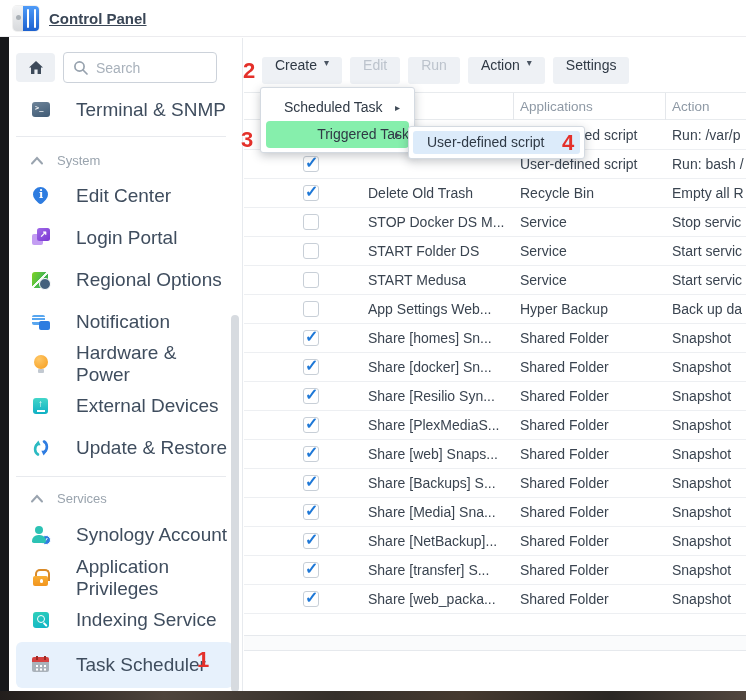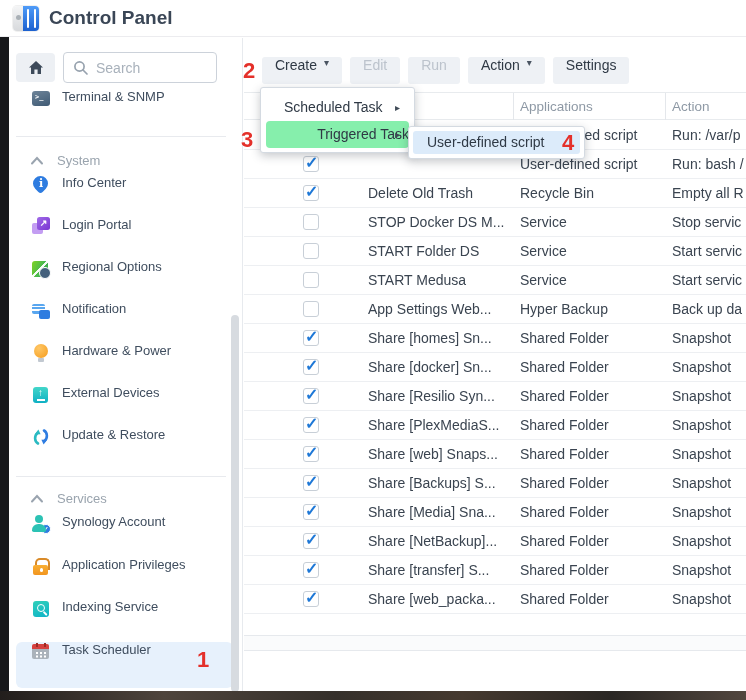--- a/index.html
+++ b/index.html
@@ -9,40 +9,40 @@
 
   
   .titlebar { position:absolute; left:0; top:0; width:746px; height:37px; background:#fff;
               border-bottom:1px solid #ececef; display:flex; align-items:center; padding-left:13px; z-index:6; }
   .cpicon { width:26px; height:25px; border-radius:4px; overflow:hidden; display:flex; box-shadow:0 0 0 1px rgba(0,0,0,.06); }
   .cp-l { width:10px; background:linear-gradient(180deg,#f4f5f6,#d7d9dc); position:relative; }
   .cp-l::after { content:""; position:absolute; left:2.5px; top:9px; width:5px; height:5px; border-radius:50%; background:#a9b0b6; }
   .cp-r { flex:1; background:linear-gradient(180deg,#4e9bf8,#1c60cf); position:relative; }
   .cp-r::before { content:""; position:absolute; left:3.5px; top:3px; bottom:3px; width:2px; background:#fff; border-radius:1px; }
   .cp-r::after  { content:""; position:absolute; right:3.5px; top:3px; bottom:3px; width:2px; background:#fff; border-radius:1px; }
-  .app-title { margin-left:10px; font-size:19px; font-weight:bold; color:#3a4656; }
+  .app-title { margin-left:10px; font-size:15px; font-weight:bold; color:#3a4656;text-decoration:underline; }
 
   
   .strip-left  { position:absolute; left:0; top:37px; width:9px; height:663px; background:#17181b; z-index:40; }
   .strip-bottom{ position:absolute; left:0; top:691px; width:746px; height:9px; z-index:41;
                  background:linear-gradient(90deg,#221e1c,#4e443c 22%,#35302b 45%,#45392f 62%,#2a2724 82%,#51463e); }
 
   
   .sidebar { position:absolute; left:9px; top:38px; width:234px; height:653px; background:#fff;
              border-right:1px solid #e7eaee; z-index:2; }
   .home-btn { position:absolute; left:7px; top:15px; width:39px; height:29px; background:#edf0f4;
               border-radius:4px; display:flex; align-items:center; justify-content:center; }
   .search-wrap { position:absolute; left:54px; top:14px; width:154px; height:31px; }
   .search-wrap svg { position:absolute; left:10px; top:8px; }
   .search-input { width:100%; height:100%; border:1px solid #ccd2da; border-radius:4px; padding-left:32px;
                   font-family:"Liberation Sans", sans-serif; font-size:14px; color:#3a4450; outline:none; }
   .search-input::placeholder { color:#a8b1bb; }
 
-  .sb-item { position:absolute; left:7px; width:217px; height:42px; display:flex; 
-             gap:11px; padding-left:15px; font-size:13px; color:#3f4d5e; border-radius:6px; cursor:default; }
+  .sb-item { position:absolute; left:7px; width:217px; height:42px; display:flex; align-items:center;
+             gap:25px; padding-left:15px; font-size:19px; color:#3f4d5e; border-radius:6px; cursor:default; }
   .sb-item.selected { background:#e7f1fc; height:46px; }
   .sb-divider { position:absolute; left:7px; width:210px; height:1px; background:#e8eaee; }
   .sb-section { position:absolute; left:7px; width:210px; height:24px; display:flex; align-items:center;
                 gap:13px; padding-left:14px; font-size:13px; font-weight:normal; color:#9aa4ae; }
 
   .ico { width:20px; height:20px; position:relative; flex:none; }
   
   .i-term::before { content:""; position:absolute; left:1px; top:2px; width:18px; height:15px; border-radius:3px;
                     background:linear-gradient(160deg,#6e8499 0%,#3f5a74 100%); }
   .i-term::after { content:">_"; position:absolute; left:4px; top:4px; font:bold 7px "DejaVu Sans Mono",monospace; color:#fff; }
@@ -183,21 +183,21 @@
 
     <div class="sb-section" style="top:110px">
       <svg width="14" height="9" viewBox="0 0 14 9">
           <polyline points="2,7.5 7,2 12,7.5" fill="none" stroke="#9aa4af" stroke-width="2" stroke-linecap="round"></polyline>
         </svg>
       <span>System</span>
     </div>
 
     <div class="sb-item" style="top:137px">
       <span class="ico i-info"></span>
-      <span>Info Center</span>
+      <span>Edit Center</span>
     </div>
     <div class="sb-item" style="top:179px">
       <span class="ico i-login"></span>
       <span>Login Portal</span>
     </div>
     <div class="sb-item" style="top:221px">
       <span class="ico i-region"></span>
       <span>Regional Options</span>
     </div>
     <div class="sb-item" style="top:263px">

